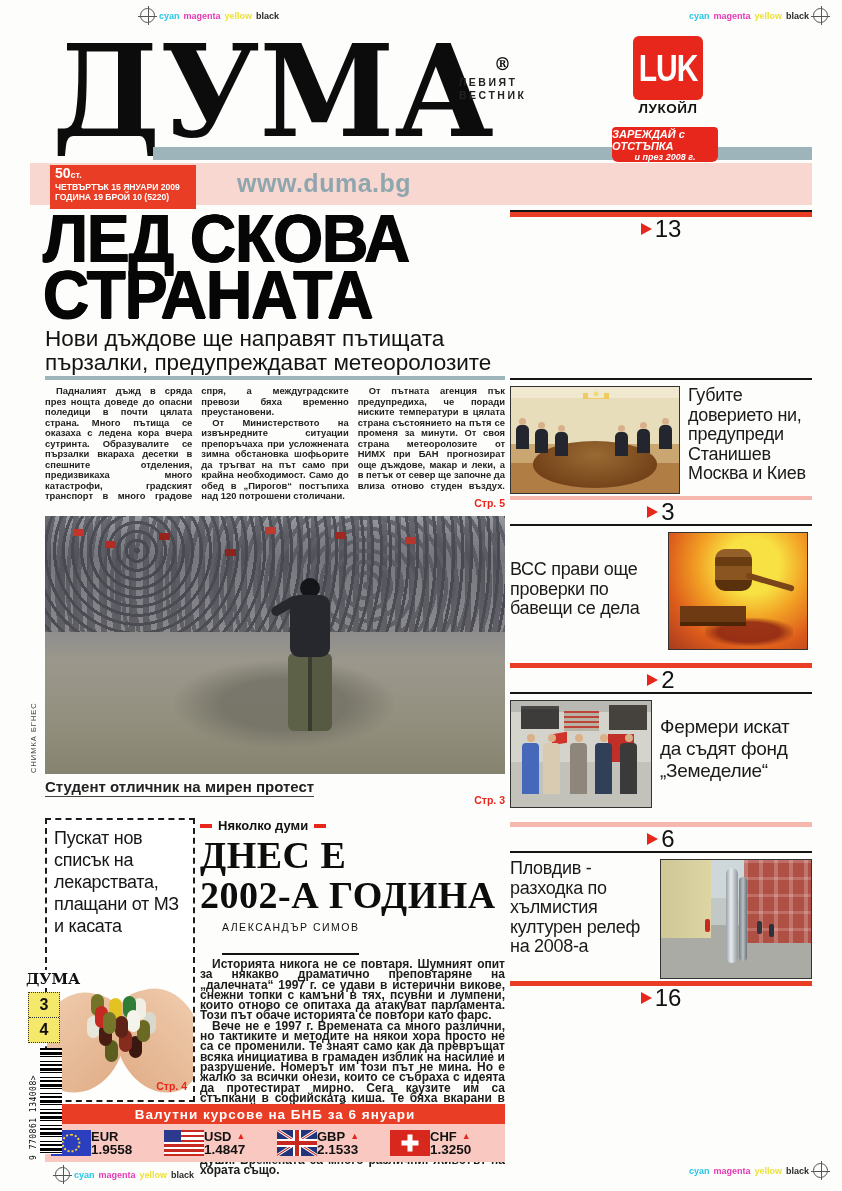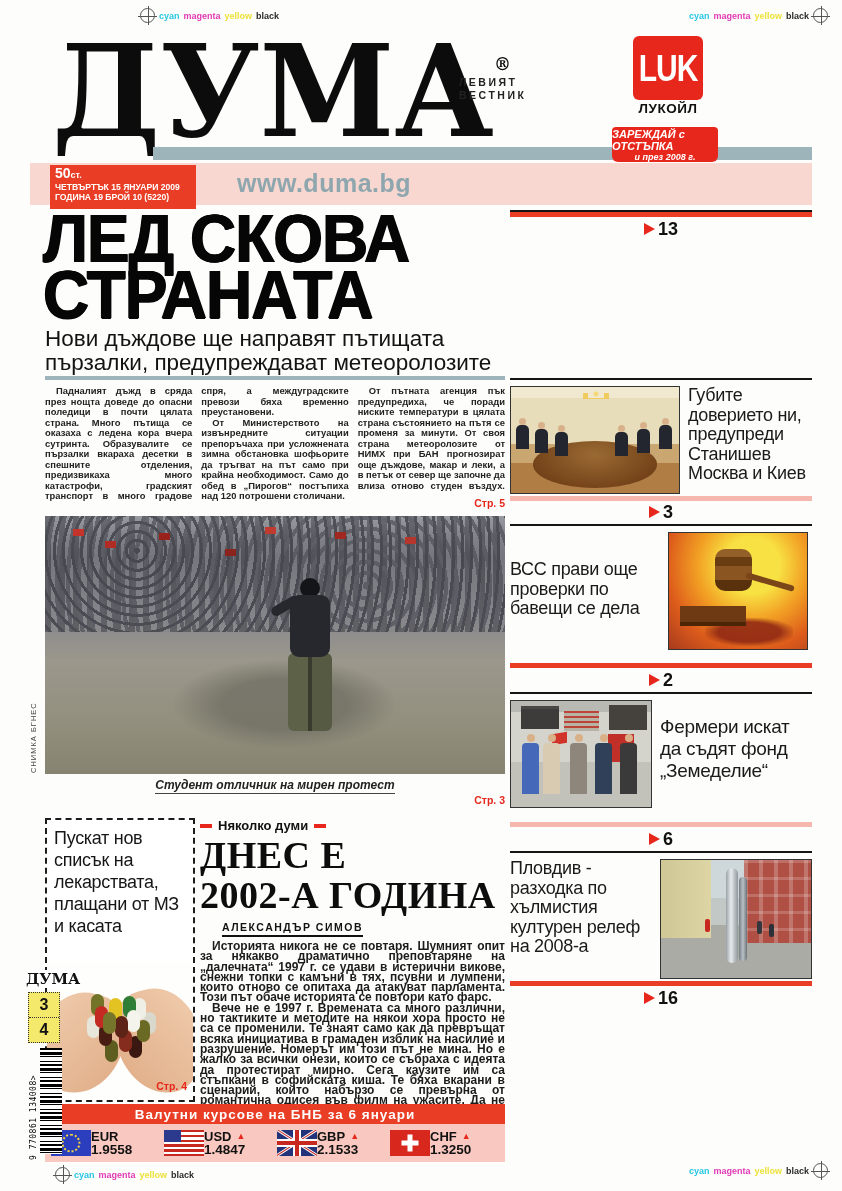--- a/index.html
+++ b/index.html
@@ -58,35 +58,35 @@
   .pm-puddle{position:absolute;left:28%;top:56%;width:48%;height:34%;
       background:radial-gradient(ellipse at center,#6f6d62 0 40%,transparent 72%);opacity:.75;}
   .pm-fig{position:absolute;left:51%;top:24%;width:60px;height:170px;}
   .pm-head{width:20px;height:20px;background:#141519;border-radius:50%;margin:0 auto;}
   .pm-torso{width:40px;height:62px;background:#26282e;border-radius:9px;margin:-3px auto 0;position:relative;}
   .pm-arm{position:absolute;top:6px;left:-20px;width:30px;height:10px;background:#26282e;border-radius:5px;transform:rotate(-30deg);}
   .pm-legs{width:44px;height:78px;margin:-4px auto 0;border-radius:6px;
       background:linear-gradient(90deg,#5d6148 0 46%,#383b2d 46% 54%,#565a42 54%);}
   .credit-vert{left:29px;top:693px;height:80px;writing-mode:vertical-rl;transform:rotate(180deg);
       font-size:7.5px;color:#444;letter-spacing:1px;}
-  .caption{left:45px;top:778px;width:460px;text-align:center;font-size:12px;font-weight:bold;font-style:italic;color:#222;}
+  .caption{left:45px;top:778px;width:460px;text-align:left;font-size:15px;font-weight:bold;color:#222;}
   .caption span{border-bottom:1px solid #444;padding-bottom:1px;}
   .caption-ref{left:45px;top:794px;width:460px;text-align:right;}
 
   
   .sidebar{left:510px;top:210px;width:302px;}
   .sb-item{position:relative;border-top:2px solid #151515;display:flex;flex-direction:column;}
   .sb-row{display:flex;gap:8px;align-items:flex-start;padding:6px 0 2px 0;flex:1;}
   .sb-title{font-size:18px;line-height:19.5px;color:#1a1a1a;letter-spacing:-0.3px;}
   .sb-title.big{font-size:25px;line-height:27px;}
   .sb-rule{height:5px;width:100%;}
   .rule-red{background:#e93d25;} .rule-pink{background:#f6b7ae;}
   .sb-page{height:24px;display:flex;align-items:center;justify-content:center;gap:3px;}
   .tri{width:0;height:0;border-left:11px solid #e8271c;border-top:6px solid transparent;border-bottom:6px solid transparent;}
-  .pnum{font-size:18px;font-weight:bold;color:#111;text-align:center;}
+  .pnum{font-size:24px;font-weight:normal;color:#111;text-align:center;}
   .sb-img{flex-shrink:0;position:relative;overflow:hidden;}
   .bordered{border:1px solid #333;}
 
   
   .ph-watch{width:126px;height:122px;position:relative;}
   .watch{position:absolute;left:6px;top:10px;width:108px;height:108px;border-radius:50%;
      background:radial-gradient(circle at 35% 30%,#f2dda6,#d9a84e 55%,#a3702a 100%);}
   .watch .face{position:absolute;inset:9px;border-radius:50%;background:#faf8f1;box-shadow:inset 0 0 4px #b09050;}
   .watch .hm{position:absolute;left:50%;top:50%;width:3px;height:36px;background:#222;transform-origin:50% 100%;transform:translate(-50%,-100%) rotate(38deg);}
   .watch .hh{position:absolute;left:50%;top:50%;width:3.5px;height:26px;background:#222;transform-origin:50% 100%;transform:translate(-50%,-100%) rotate(-58deg);}
@@ -161,21 +161,21 @@
   .barcode{left:40px;top:1048px;width:22px;height:106px;z-index:6;background:repeating-linear-gradient(180deg,#000 0 2px,#fff 2px 4px,#000 4px 7px,#fff 7px 8px,#000 8px 9px,#fff 9px 13px,#000 13px 14px,#fff 14px 16px);}
   .barcode-digits{left:29px;top:1044px;height:116px;z-index:6;writing-mode:vertical-rl;transform:rotate(180deg);
      font-family:"DejaVu Sans Mono",monospace;font-size:8px;color:#000;letter-spacing:0.5px;}
 
   
   .oped{left:200px;top:818px;width:305px;}
   .kicker{display:flex;align-items:center;gap:6px;}
   .kick-dash{width:12px;height:4px;background:#e8271c;}
   .kick-label{font-size:13px;font-weight:bold;color:#111;}
   .oped-title{font-family:"Liberation Serif",serif;font-weight:bold;font-size:38px;line-height:40px;color:#0d0d0d;margin-top:2px;letter-spacing:0.5px;}
-  .byline{display:inline-block;margin:6px 0 4px 22px;font-size:10.5px;font-weight:bold;letter-spacing:1.5px;border-bottom:2px solid #111;padding-bottom:2px;}
+  .byline{display:inline-block;margin:6px 0 4px 22px;font-size:10.5px;font-weight:normal;letter-spacing:1.5px;border-bottom:2px solid #111;padding-bottom:20px;}
   .oped-body{font-size:12px;font-weight:bold;line-height:10.3px;text-align:justify;color:#1c1c1c;}
   .oped-body p{margin:0;text-indent:12px;}
 
   
   .currency{left:45px;top:1104px;width:460px;z-index:4;}
   .cur-head{height:20px;background:#e93d25;color:#fff;font-weight:bold;font-size:13.5px;letter-spacing:1px;
             display:flex;align-items:center;justify-content:center;}
   .cur-body{height:38px;background:#f9c8c0;display:flex;align-items:center;padding:0 6px;gap:4px;}
   .cur-item{display:flex;align-items:center;flex:1;}
   .flag{width:40px;height:26px;position:relative;overflow:hidden;flex-shrink:0;}

